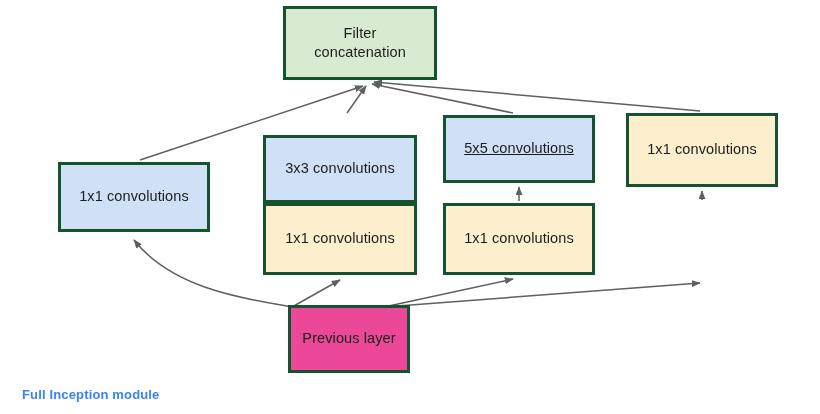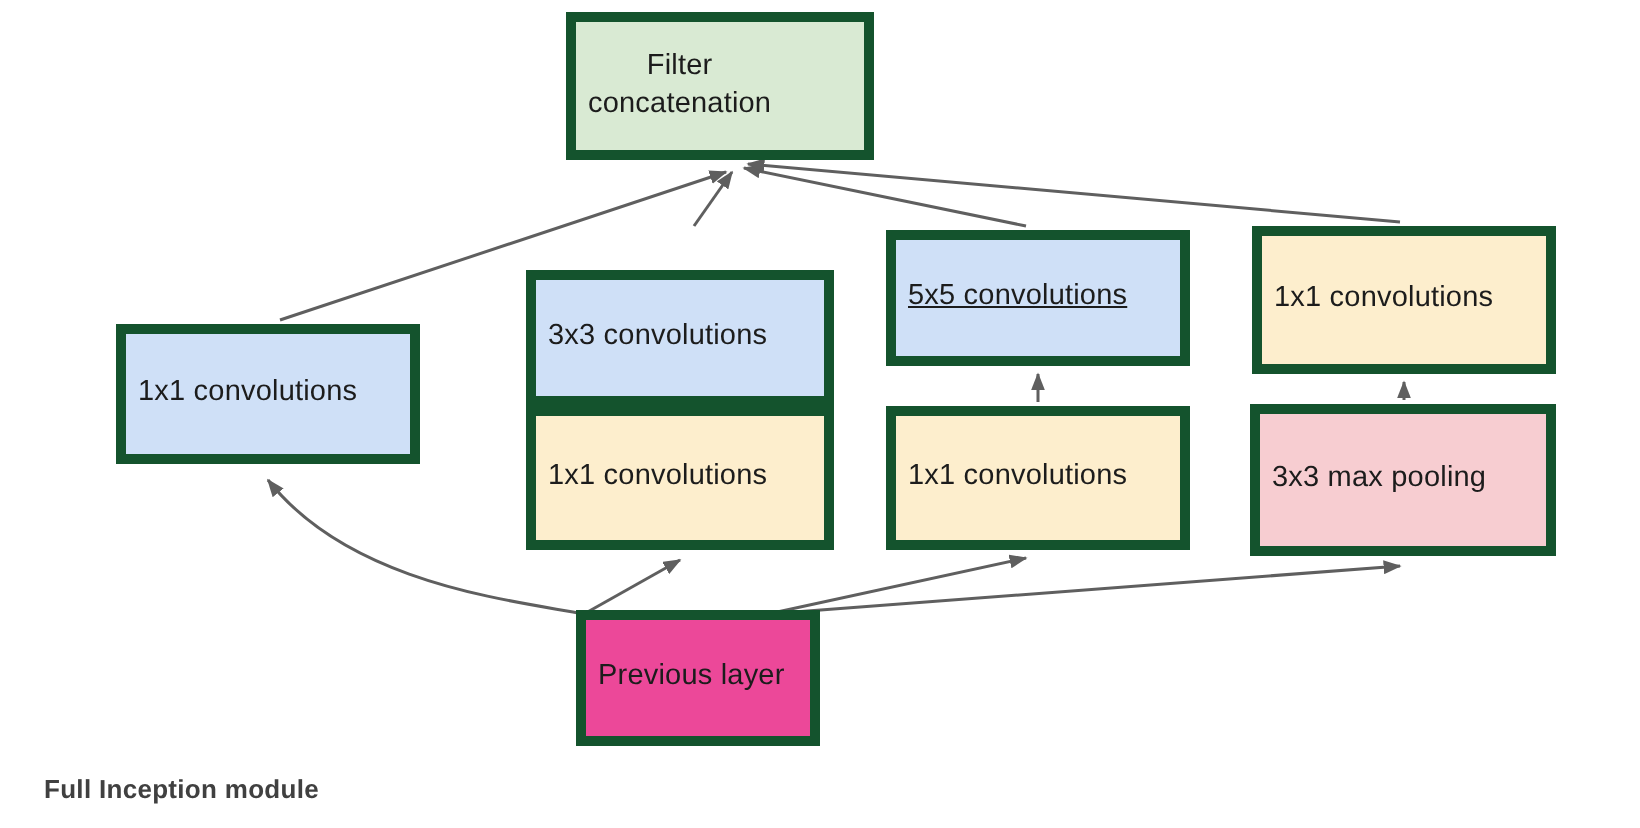--- a/index.html
+++ b/index.html
@@ -25,43 +25,44 @@
     position: absolute;
     left: 0;
     top: 0;
     width: 820px;
     height: 414px;
     pointer-events: none;
   }
   .node {
     position: absolute;
     box-sizing: border-box;
-    border: 5px solid #14532d;
+    border: 3px solid #14532d;
     display: flex;
     align-items: center;
+    justify-content: center;
     text-align: center;
     font-family: "Liberation Sans", sans-serif;
     font-size: 14.5px;
     line-height: 1.32;
     color: #1c1c1c;
     letter-spacing: 0.1px;
   }
   .node .node-label {
     display: block;
     padding: 0 6px;
     white-space: pre-line;
   }
   .caption {
     position: absolute;
     left: 22px;
     top: 387px;
     font-family: "Liberation Sans", sans-serif;
     font-size: 13px;
     font-weight: bold;
-    color: #404040;
+    color: #3b82f6;
     letter-spacing: 0.15px;
   }
 </style>
 </head>
 <body>
 
 <div id="canvas">
 
   <svg class="svg-layer" viewBox="0 0 820 414" width="820" height="414" xmlns="http://www.w3.org/2000/svg">
     <defs>
@@ -115,23 +116,20 @@
   </div>
 
   <div class="node" style="left:263px; top:203px; width:154px; height:72px; background:#fdeecd;">
     <span class="node-label">1x1 convolutions</span>
   </div>
 
   <div class="node" style="left:443px; top:203px; width:152px; height:72px; background:#fdeecd;">
     <span class="node-label">1x1 convolutions</span>
   </div>
 
-  <div class="node" style="left:625px; top:202px; width:153px; height:76px; background:#f7cdd1;">
-    <span class="node-label">3x3 max pooling</span>
-  </div>
 
   <div class="node" style="left:288px; top:305px; width:122px; height:68px; background:#ec4899;">
     <span class="node-label">Previous layer</span>
   </div>
 
   <div class="caption">Full Inception module</div>
 
 </div>
 
 </body></html>

